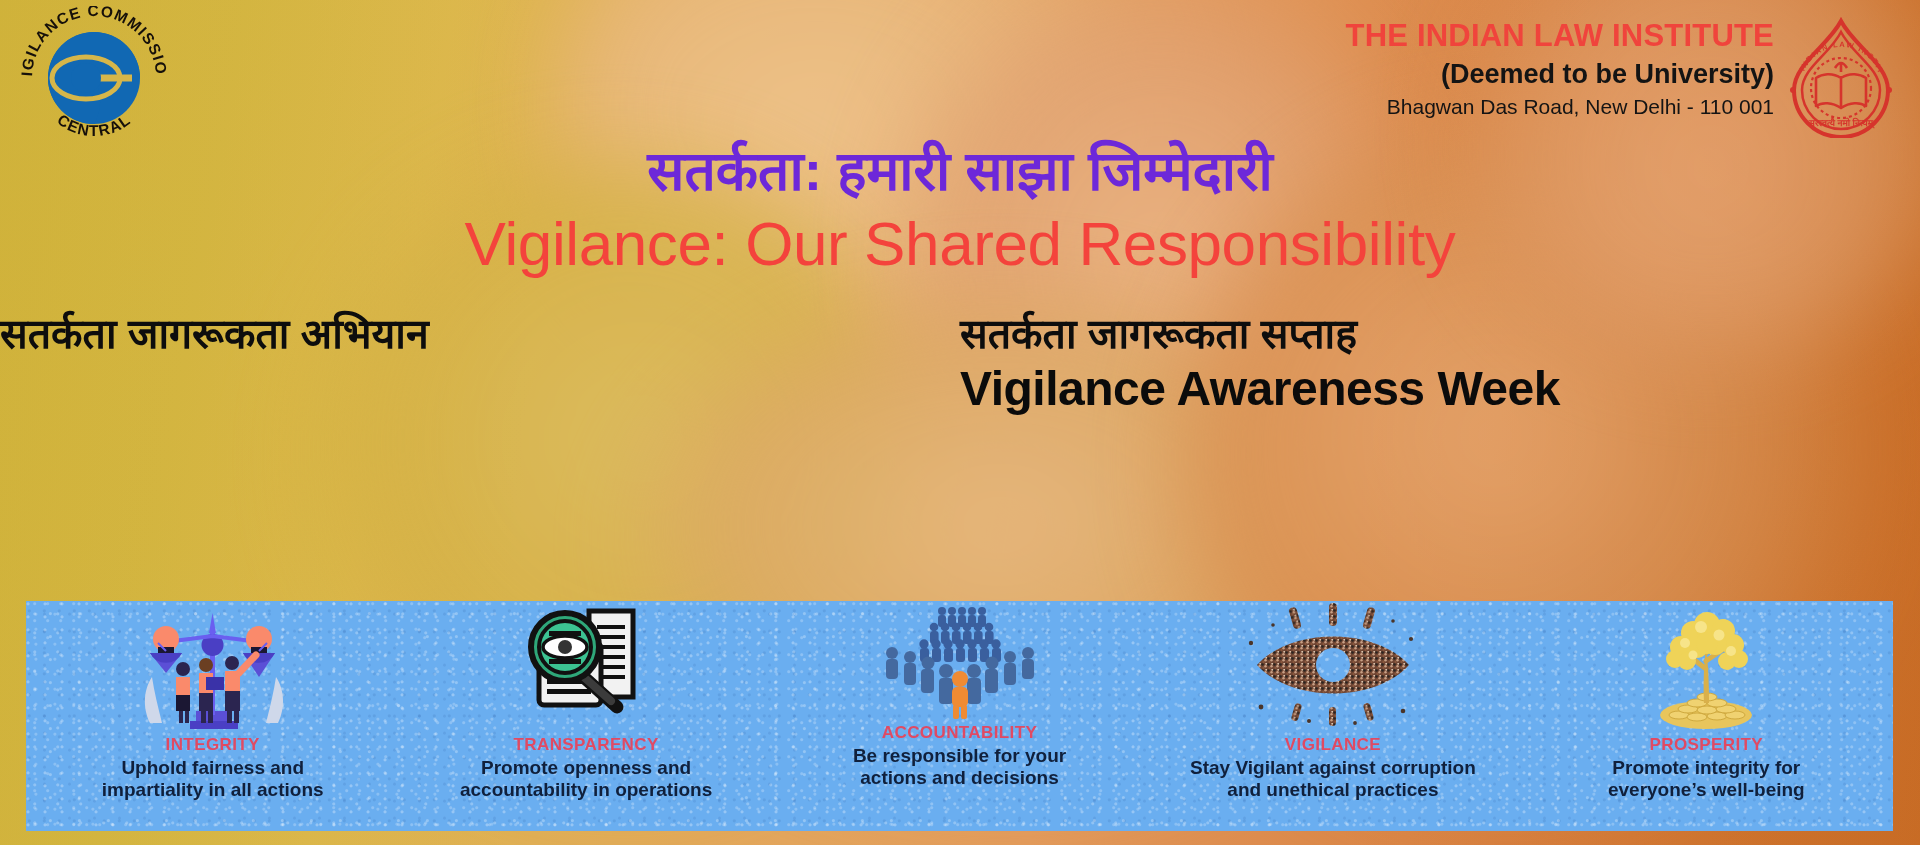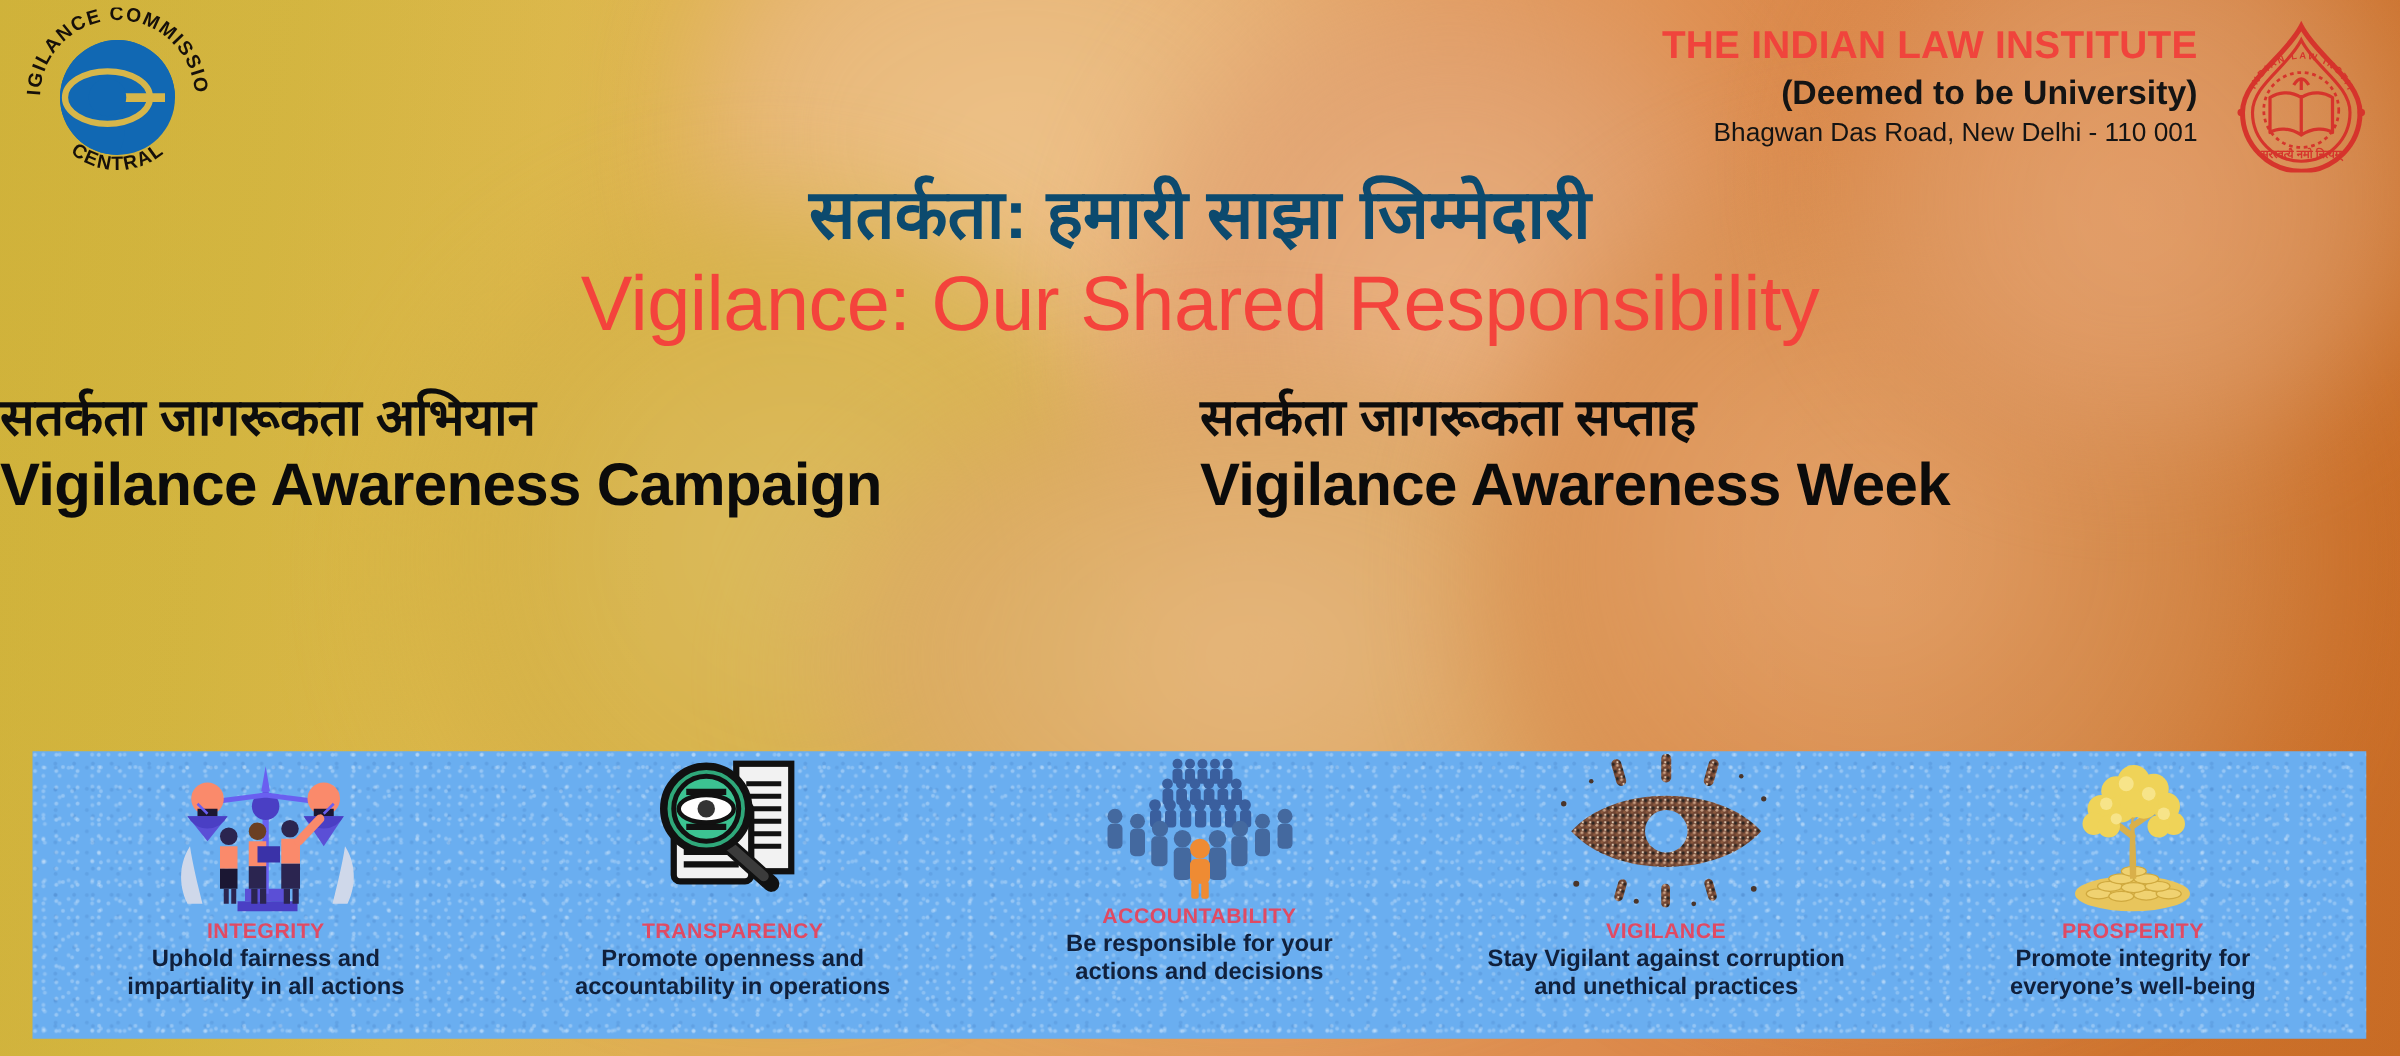--- a/index.html
+++ b/index.html
@@ -39,34 +39,34 @@
   .h6{left:1450px;top:-120px;width:520px;height:480px;
       background:radial-gradient(ellipse at 50% 60%, #efb07f 0%, #e09a63 50%, rgba(206,126,58,0) 76%);}
   .bg-shade{
     position:absolute;inset:0;
     background:linear-gradient(92deg, rgba(196,168,40,.22) 0%, rgba(0,0,0,0) 28%, rgba(0,0,0,0) 70%, rgba(150,70,10,.13) 100%);
   }
 
   
   .cvc-logo{position:absolute;left:14px;top:6px;width:160px;height:132px;}
   
-  .ili-block{position:absolute;right:18px;top:16px;display:flex;align-items:flex-start;gap:22px;}
+  .ili-block{position:absolute;right:18px;top:16px;display:flex;align-items:flex-start;gap:6px;}
   .ili-text{text-align:right;padding-top:4px;}
   .ili-title{
     color:#f0443c;font-weight:bold;font-size:31px;letter-spacing:.2px;
     line-height:1.05;font-stretch:condensed;white-space:nowrap;
   }
   .ili-sub{color:#141414;font-weight:bold;font-size:27px;line-height:1.25;margin-top:5px;white-space:nowrap;}
   .ili-addr{color:#141414;font-weight:normal;font-size:21px;line-height:1.25;margin-top:3px;white-space:nowrap;}
   .ili-seal{width:122px;height:122px;flex:0 0 auto;}
 
   
   .headline{position:absolute;left:0;right:0;top:140px;text-align:center;}
   .headline .hi{
-    color:#0c4a6e;font-size:55px;font-weight:bold;line-height:1.15;
+    color:#6d28d9;font-size:55px;font-weight:bold;line-height:1.15;
     font-family:"Liberation Sans","DejaVu Sans",sans-serif;
   }
   .headline .en{
     color:#f4433c;font-size:62px;font-weight:normal;line-height:1.12;margin-top:6px;
     letter-spacing:-.4px;
   }
 
   
   .cols{position:absolute;left:0;right:0;top:310px;display:flex;}
   .col{width:50%;text-align:left;}
@@ -166,21 +166,20 @@
 
   <div class="headline">
     <div class="hi">सतर्कता: हमारी साझा जिम्मेदारी</div>
     <div class="en">Vigilance: Our Shared Responsibility</div>
   </div>
 
   <div class="cols">
 
     <div class="col">
       <div class="c-hi">सतर्कता जागरूकता अभियान</div>
-      <div class="c-en">Vigilance Awareness Campaign</div>
     </div>
 
     <div class="col">
       <div class="c-hi">सतर्कता जागरूकता सप्ताह</div>
       <div class="c-en">Vigilance Awareness Week</div>
     </div>
   </div>
 
   <div class="strip">
 

